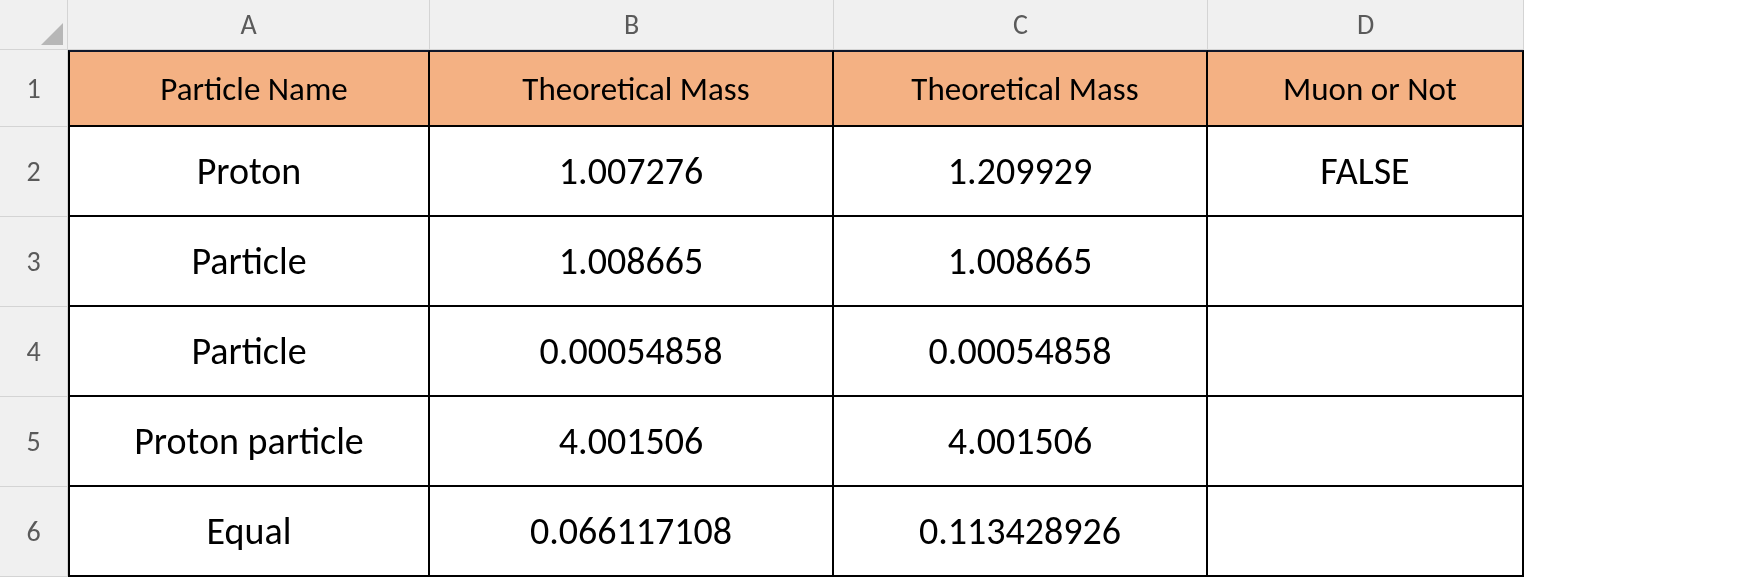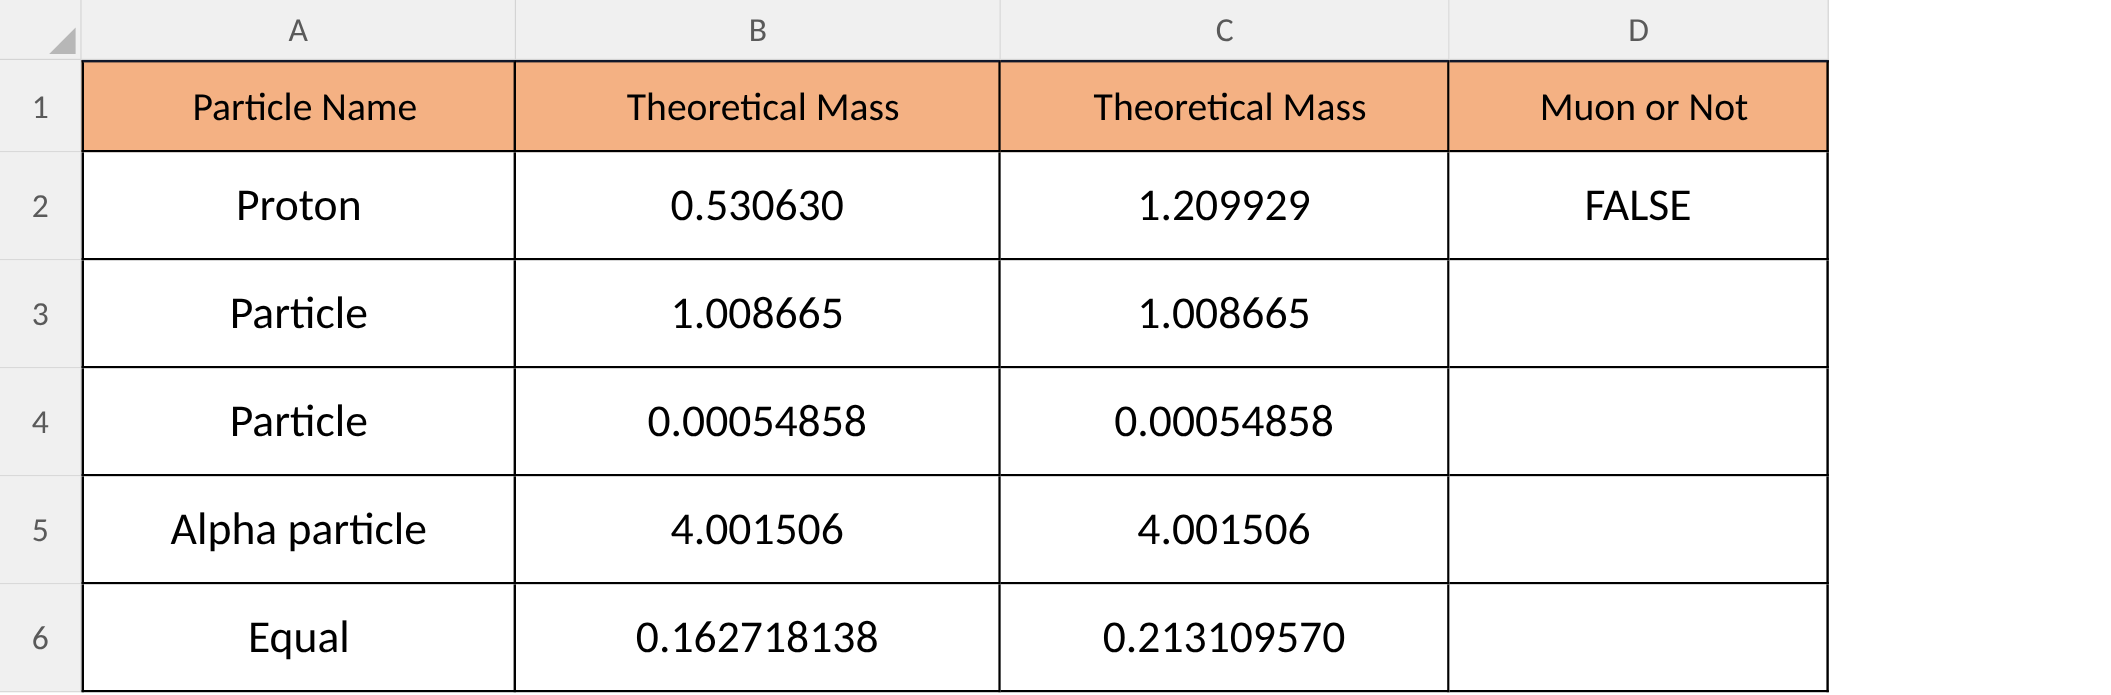--- a/index.html
+++ b/index.html
@@ -90,40 +90,40 @@
   <div class="col-header">D</div>
 
   <div class="row-header">1</div>
   <div class="cell header-cell first-col first-row">Particle Name</div>
   <div class="cell header-cell first-row">Theoretical Mass</div>
   <div class="cell header-cell first-row">Theoretical Mass</div>
   <div class="cell header-cell first-row">Muon or Not</div>
 
   <div class="row-header">2</div>
   <div class="cell first-col">Proton</div>
-  <div class="cell">0.530630</div>
+  <div class="cell">1.007276</div>
   <div class="cell">1.209929</div>
   <div class="cell">FALSE</div>
 
   <div class="row-header">3</div>
   <div class="cell first-col">Particle</div>
   <div class="cell">1.008665</div>
   <div class="cell">1.008665</div>
   <div class="cell"></div>
 
   <div class="row-header">4</div>
   <div class="cell first-col">Particle</div>
   <div class="cell">0.00054858</div>
   <div class="cell">0.00054858</div>
   <div class="cell"></div>
 
   <div class="row-header">5</div>
-  <div class="cell first-col">Alpha particle</div>
+  <div class="cell first-col">Proton particle</div>
   <div class="cell">4.001506</div>
   <div class="cell">4.001506</div>
   <div class="cell"></div>
 
   <div class="row-header">6</div>
   <div class="cell first-col">Equal</div>
-  <div class="cell">0.162718138</div>
-  <div class="cell">0.213109570</div>
+  <div class="cell">0.066117108</div>
+  <div class="cell">0.113428926</div>
   <div class="cell"></div>
 </div>
 
 </body></html>

